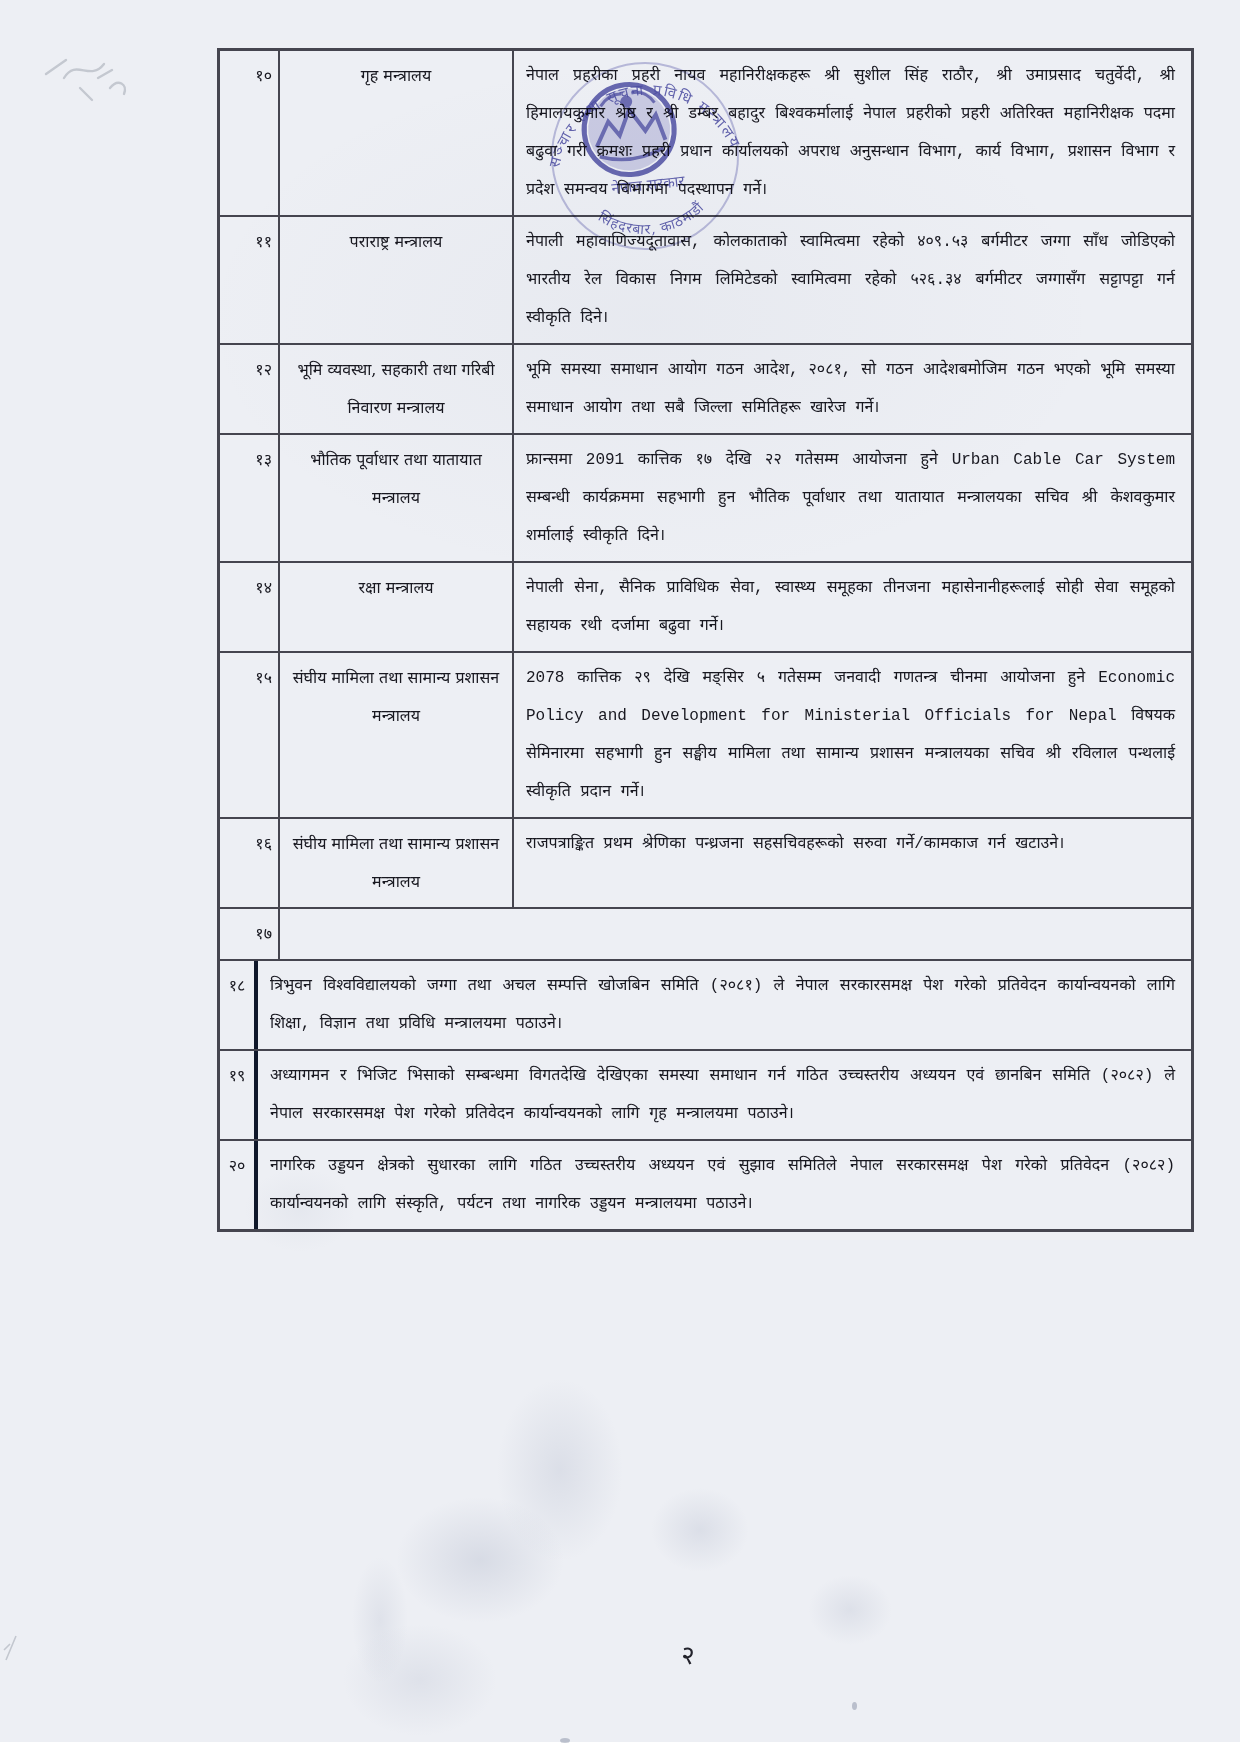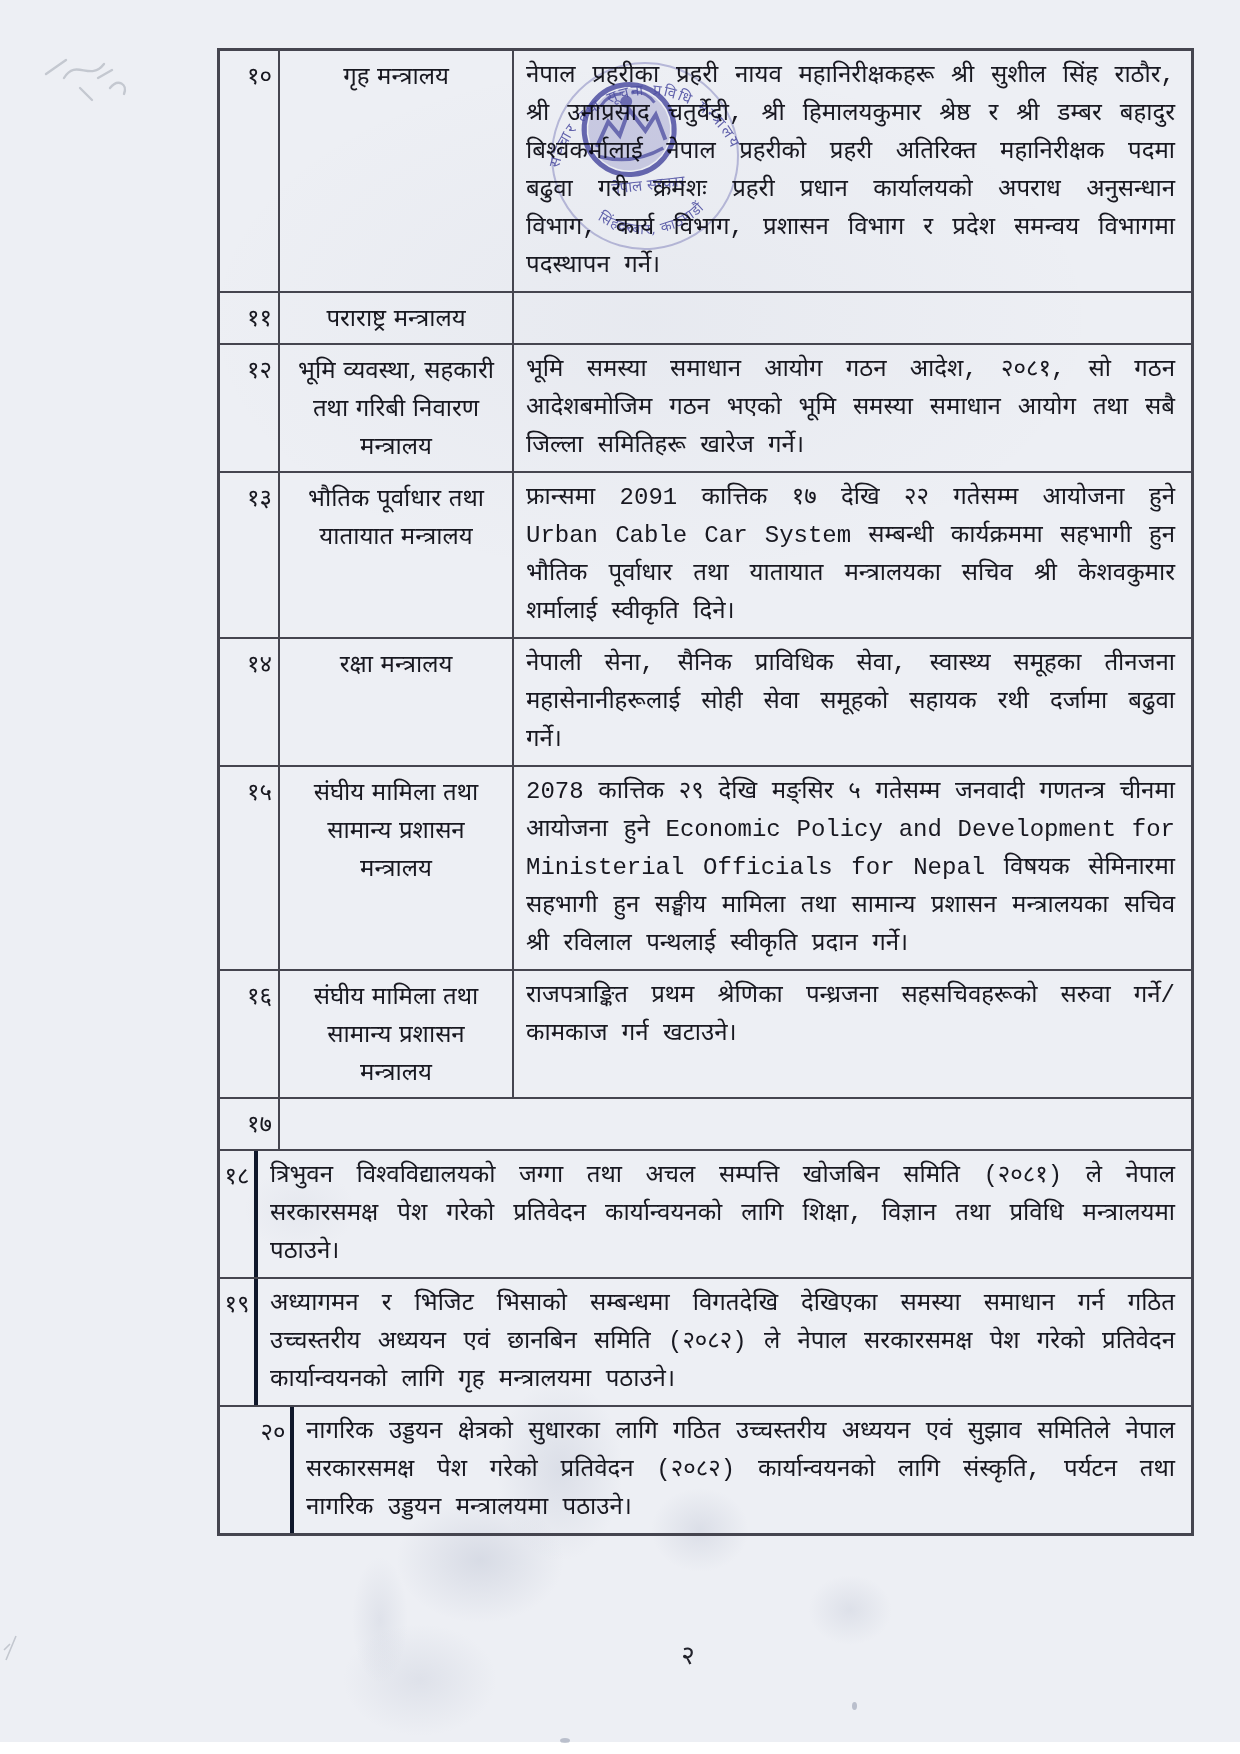--- a/index.html
+++ b/index.html
@@ -16,24 +16,24 @@
       radial-gradient(110px 80px at 420px 1680px, rgba(138,148,175,.15), transparent 70%),
       radial-gradient(60px 50px at 850px 1610px, rgba(138,148,175,.16), transparent 70%),
       radial-gradient(40px 90px at 380px 1620px, rgba(138,148,175,.14), transparent 70%),
       radial-gradient(80px 60px at 300px 1210px, rgba(138,148,175,.08), transparent 70%),
       radial-gradient(600px 350px at 650px 320px, rgba(120,130,160,.05), transparent 75%),
       #edeff4;
   }
   .tbl{
     position:absolute;left:217px;top:48px;width:971px;
     border:3px solid #45454f;
-    font-size:24px;line-height:38px;
+    font-size:16px;line-height:38px;
   }
   .row{display:flex;border-bottom:2px solid #45454f;align-items:stretch;}
-  .row:last-child{border-bottom:none;padding-left:36px;}
+  .row:last-child{border-bottom:none;}
   .cnum{flex:0 0 52px;border-right:2px solid #45454f;text-align:right;padding:6px 6px 6px 0;}
   .cnum2{flex:0 0 32px;border-right:4px solid #0f172a;text-align:center;padding:6px 1px;}
   .cmin{flex:0 0 212px;border-right:2px solid #45454f;text-align:center;padding:6px 10px;}
   .ctext{flex:1 1 auto;padding:6px 16px 6px 12px;text-align:justify;font-family:Liberation Mono, monospace;}
   .stamp{
     position:absolute;left:536px;top:58px;width:218px;height:196px;
     mix-blend-mode:multiply;opacity:.88;transform:rotate(-6deg);
   }
   .pagenum{position:absolute;left:652px;top:1636px;width:72px;text-align:center;
     font-size:26px;color:#23232c;}
@@ -55,20 +55,21 @@
 
   <div class="row">
     <div class="cnum">१०</div>
     <div class="cmin">गृह मन्त्रालय</div>
     <div class="ctext">नेपाल प्रहरीका प्रहरी नायव महानिरीक्षकहरू श्री सुशील सिंह राठौर, श्री उमाप्रसाद चतुर्वेदी, श्री हिमालयकुमार श्रेष्ठ र श्री डम्बर बहादुर बिश्वकर्मालाई नेपाल प्रहरीको प्रहरी अतिरिक्त महानिरीक्षक पदमा बढुवा गरी क्रमशः प्रहरी प्रधान कार्यालयको अपराध अनुसन्धान विभाग, कार्य विभाग, प्रशासन विभाग र प्रदेश समन्वय विभागमा पदस्थापन गर्ने।</div>
   </div>
 
   <div class="row">
     <div class="cnum">११</div>
     <div class="cmin">पराराष्ट्र मन्त्रालय</div>
+    <div class="ctext">नेपाली महावाणिज्यदूतावास, कोलकाताको स्वामित्वमा रहेको ४०९.५३ बर्गमीटर जग्गा साँध जोडिएको भारतीय रेल विकास निगम लिमिटेडको स्वामित्वमा रहेको ५२६.३४ बर्गमीटर जग्गासँग सट्टापट्टा गर्न स्वीकृति दिने।</div>
   </div>
 
   <div class="row">
     <div class="cnum">१२</div>
     <div class="cmin">भूमि व्यवस्था, सहकारी तथा गरिबी निवारण मन्त्रालय</div>
     <div class="ctext">भूमि समस्या समाधान आयोग गठन आदेश, २०८१, सो गठन आदेशबमोजिम गठन भएको भूमि समस्या समाधान आयोग तथा सबै जिल्ला समितिहरू खारेज गर्ने।</div>
   </div>
 
   <div class="row">
     <div class="cnum">१३</div>

